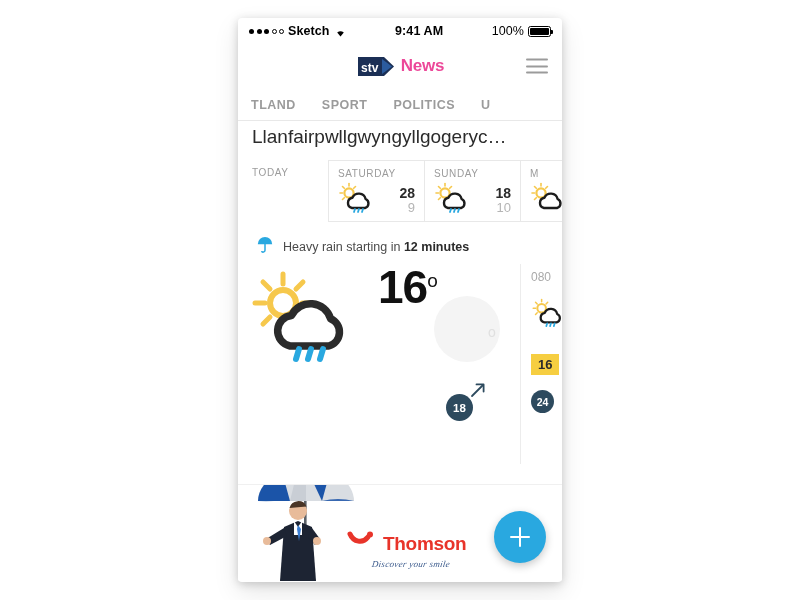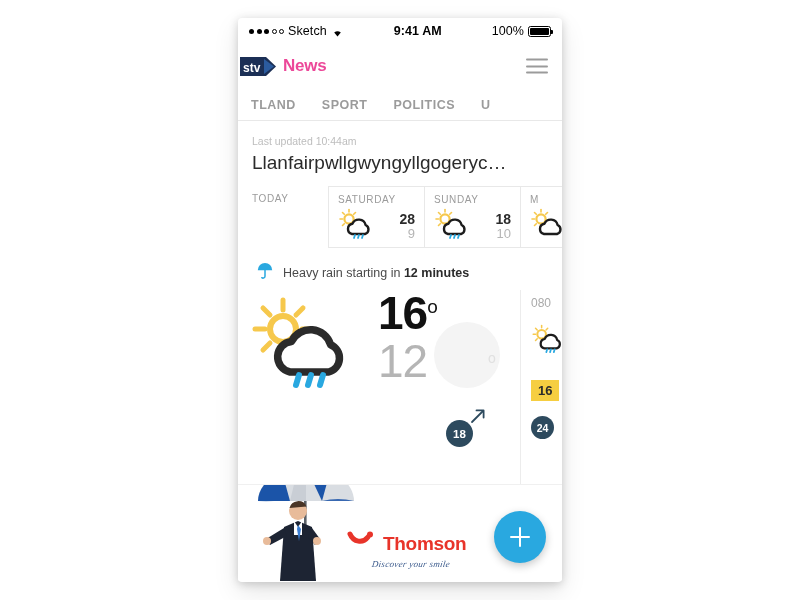--- a/index.html
+++ b/index.html
@@ -40,38 +40,39 @@
     padding: 0 11px;
     font-size: 12.5px;
     color: #000;
     letter-spacing: 0.1px;
     box-sizing: border-box;
   }
   .sb-left { display: flex; align-items: center; gap: 4px; flex: 0 0 auto; }
   .dots { display: flex; align-items: center; gap: 2.5px; }
   .dot { width: 5px; height: 5px; border-radius: 50%; background: #000; }
   .dot.hollow { background: transparent; border: 1px solid #000; width: 3px; height: 3px; }
-  .carrier { font-size: 12.5px; font-weight: 400; }
+  .carrier { font-size: 12.5px; font-weight: 700; }
   .wifi { position: relative; width: 13px; height: 11px; }
   .sb-center { flex: 1 1 auto; text-align: center; font-size: 12.5px; font-weight: 600; }
   .sb-right { display: flex; align-items: center; gap: 4px; flex: 0 0 auto; }
   .battpct { font-size: 12.5px; }
   .battery { width: 23px; height: 11px; border: 1px solid #000; border-radius: 2.5px; position: relative; box-sizing: border-box; }
   .battery::after {
     content: ""; position: absolute; right: -3px; top: 3px;
     width: 2px; height: 4px; background: #000; border-radius: 0 1px 1px 0;
   }
   .battfill { position: absolute; left: 1px; top: 1px; bottom: 1px; width: 19px; background: #000; border-radius: 1px; }
 
   
   .appbar {
     height: 44px;
     position: relative;
     display: flex;
     align-items: center;
+    justify-content: center;
     background: #fff;
   }
   .logo-wrap { display: flex; align-items: center; gap: 5px; }
   .stv-mark { width: 40px; height: 21px; position: relative; }
   .news-word { color: #ec4899; font-size: 17px; font-weight: bold; letter-spacing: -0.2px; }
   .hamburger {
     position: absolute; right: 14px; top: 50%; transform: translateY(-50%);
     width: 22px; height: 15px; display: flex; flex-direction: column; justify-content: space-between;
     cursor: pointer;
   }
@@ -292,21 +293,20 @@
 
     <div class="tabs">
       <div class="tab">TLAND</div>
       <div class="tab">SPORT</div>
       <div class="tab">POLITICS</div>
       <div class="tab">U</div>
     </div>
 
     <div class="content">
 
-      <div class="updated">Last updated 10:44am</div>
       <div class="location">Llanfairpwllgwyngyllgogeryc…</div>
 
       <div class="daystrip">
 
         <div class="day today">
           <div class="dayname">TODAY</div>
         </div>
 
         <div class="day boxed">
           <div class="dayname">SATURDAY</div>
@@ -415,21 +415,20 @@
                 <line x1="61" y1="79" x2="58" y2="89"></line>
                 <line x1="73" y1="79" x2="70" y2="89"></line>
               </g>
             </svg>
           </div>
 
           <div class="temps">
             <div class="faint-circle"></div>
             <div class="faint-deg">o</div>
             <div class="temp-hi"><span>16</span><span class="deg-hi">o</span></div>
-            <div class="temp-lo">12</div>
           </div>
 
           <div class="windchip">18</div>
           <div class="windarrow">
             <svg width="16" height="16" viewBox="0 0 16 16">
               <path d="M2 14 L13 3" stroke="#2d4a5e" stroke-width="1.8" stroke-linecap="round"></path>
               <path d="M6.5 2.4 L13.6 2.4 L13.6 9.5" fill="none" stroke="#2d4a5e" stroke-width="1.8" stroke-linejoin="round" stroke-linecap="round"></path>
             </svg>
           </div>
         </div>

